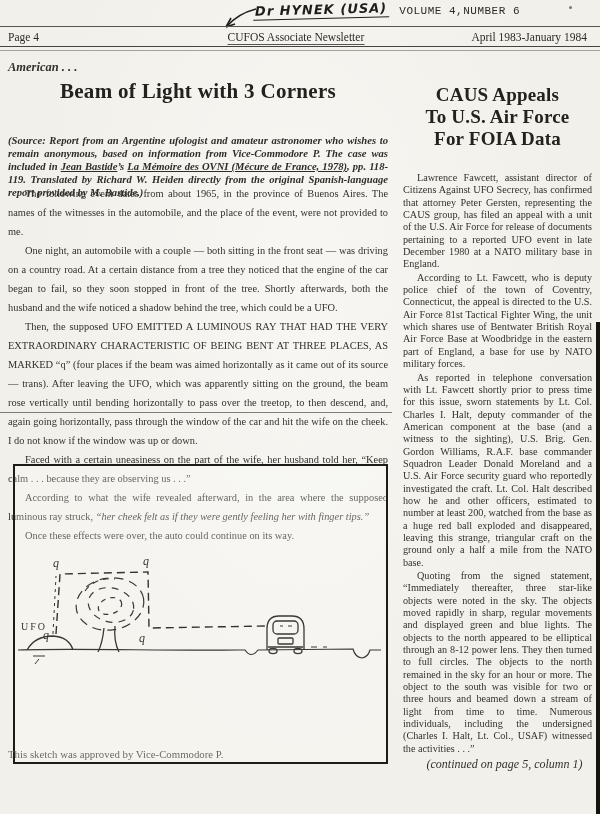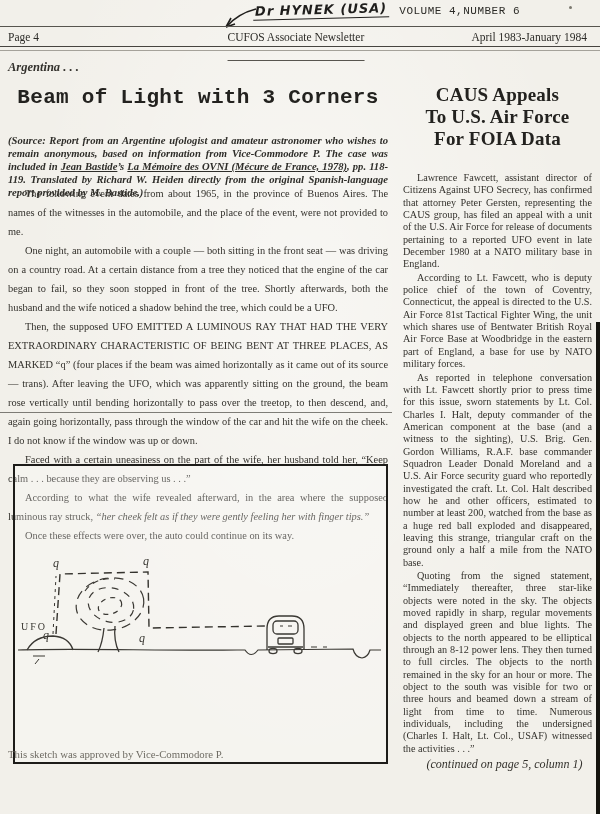--- a/index.html
+++ b/index.html
@@ -22,27 +22,27 @@
   .volume {
     position:absolute; right:80px; top:5px;
     font-family:"Liberation Mono", monospace; font-size:11px; letter-spacing:.5px; color:#2c2b27;
   }
   .rule { position:absolute; left:0; right:0; height:1.2px; background:#57554f; }
   .rule-1 { top:26px; }
   .rule-2 { top:46px; background:#46443f; }
   .rule-3 { top:49.5px; height:1px; background:#a5a29a; }
   .masthead-item { position:absolute; top:31px; font-size:11.5px; color:#2c2b27; }
   .m-page { left:8px; }
-  .m-title { left:50%; transform:translateX(-53%); border-bottom:1px solid #57554f; padding-bottom:17px; }
+  .m-title { left:50%; transform:translateX(-53%); border-bottom:1px solid #57554f; padding-bottom:1px; }
   .m-date { right:13px; }
   
   .kicker { position:absolute; left:8px; top:60px; font-weight:bold; font-style:italic; font-size:12.5px; }
   .l-title {
-    position:absolute; left:8px; top:86px; width:380px; text-align:center;
-    font-size:21px; font-weight:bold; color:#23221f; letter-spacing:.3px;font-family:Liberation Mono, monospace;
+    position:absolute; left:8px; top:79px; width:380px; text-align:center;
+    font-size:21px; font-weight:bold; color:#23221f; letter-spacing:.3px;
   }
   .source {
     position:absolute; left:8px; top:118px; width:380px;
     font-weight:bold; font-style:italic; font-size:10.6px; line-height:13px;
     text-align:justify; color:#2e2d29;margin-top:16px;
   }
   .source .ul { text-decoration:underline; }
   .l-body {
     position:absolute; left:8px; top:184px; width:380px;
     font-size:10.4px; line-height:19px; text-align:justify;
@@ -86,21 +86,21 @@
 
   <div class="volume">VOLUME 4,NUMBER 6</div>
 
   <div class="rule rule-1"></div>
   <div class="masthead-item m-page">Page 4</div>
   <div class="masthead-item m-title">CUFOS Associate Newsletter</div>
   <div class="masthead-item m-date">April 1983-January 1984</div>
   <div class="rule rule-2"></div>
   <div class="rule rule-3"></div>
 
-  <div class="kicker">Argentina . . .</div>
+  <div class="kicker">American . . .</div>
   <h1 class="l-title">Beam of Light with 3 Corners</h1>
 
   <p class="source"><span>(Source: Report from an Argentine ufologist and amateur astronomer who wishes to remain anonymous, based on information from Vice-Commodore P. The case was included in </span><span class="ul">Jean Bastide</span><span>’s </span><span class="ul">La Mémoire des OVNI (Mécure de France, 1978)</span><span>, pp. 118-119. Translated by Richard W. Heiden directly from the original Spanish-language report provided by M. Bastide.)</span></p>
 
   <div class="l-body">
     <p>The following event dates from about 1965, in the province of Buenos Aires. The names of the witnesses in the automobile, and the place of the event, were not provided to me.</p>
     <p>One night, an automobile with a couple — both sitting in the front seat — was driving on a country road. At a certain distance from a tree they noticed that the engine of the car began to fail, so they soon stopped in front of the tree. Shortly afterwards, both the husband and the wife noticed a shadow behind the tree, which could be a UFO.</p>
     <p>Then, the supposed UFO EMITTED A LUMINOUS RAY THAT HAD THE VERY EXTRAORDINARY CHARACTERISTIC OF BEING BENT AT THREE PLACES, AS MARKED “q” (four places if the beam was aimed horizontally as it came out of its source — trans). After leaving the UFO, which was apparently sitting on the ground, the beam rose vertically until bending horizontally to pass over the treetop, to then descend, and, again going horizontally, pass through the window of the car and hit the wife on the cheek. I do not know if the window was up or down.</p>
     <p>Faced with a certain uneasiness on the part of the wife, her husband told her, “Keep calm . . . because they are observing us . . .”</p>
     <p><span>According to what the wife revealed afterward, in the area where the supposed luminous ray struck, </span><span class="q-ital">“her cheek felt as if they were gently feeling her with finger tips.”</span></p>

